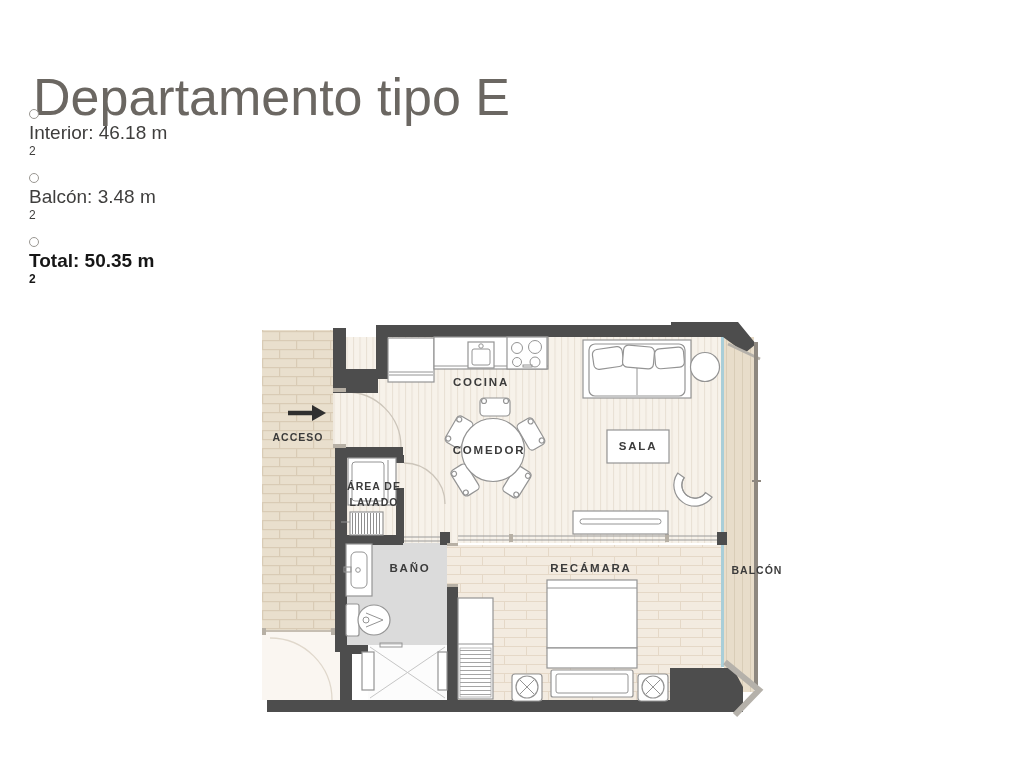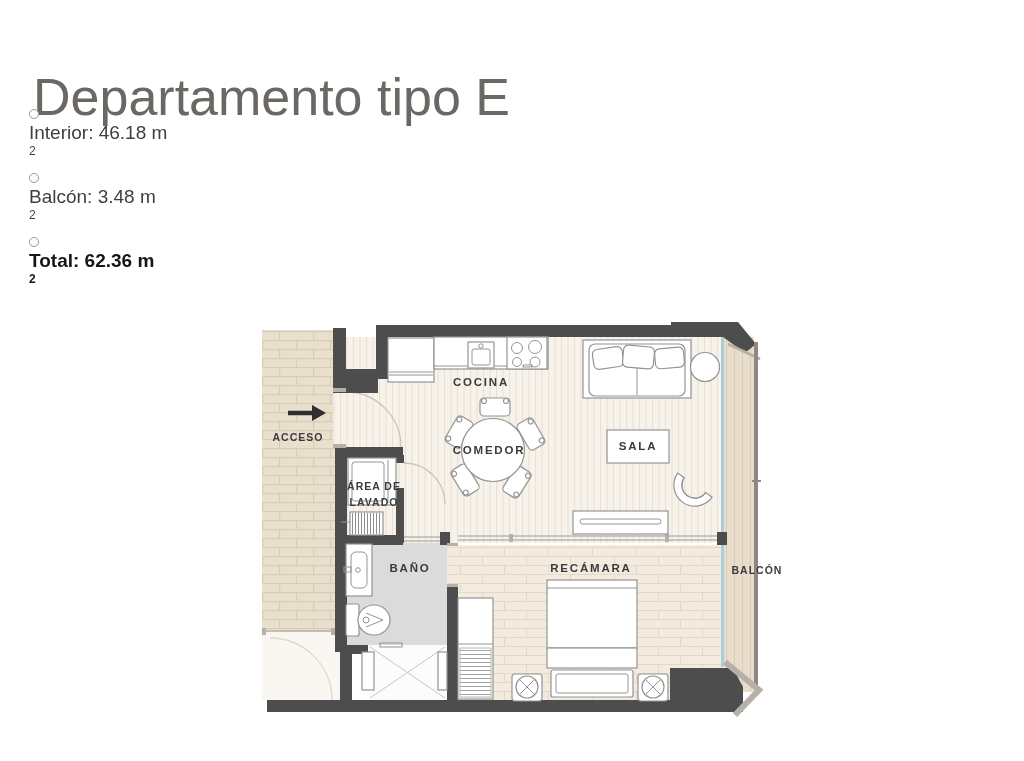--- a/index.html
+++ b/index.html
@@ -47,21 +47,21 @@
     <span>Interior: 46.18 m</span>
       <sup>2</sup>
   </li>
   <li>
     <span class="bullet"></span>
     <span>Balcón: 3.48 m</span>
       <sup>2</sup>
   </li>
   <li class="total">
     <span class="bullet"></span>
-    <span>Total: 62.36 m</span>
+    <span>Total: 50.35 m</span>
       <sup>2</sup>
   </li>
 </ul>
 
 <div class="plan">
 <svg width="530" height="396" viewBox="0 0 530 396" xmlns="http://www.w3.org/2000/svg">
   <defs>
     <pattern id="pv" width="6.5" height="12" patternUnits="userSpaceOnUse">
       <rect class="pv-bg" width="6.5" height="12"></rect>
           <rect class="pv-line" width="1" height="12"></rect>

